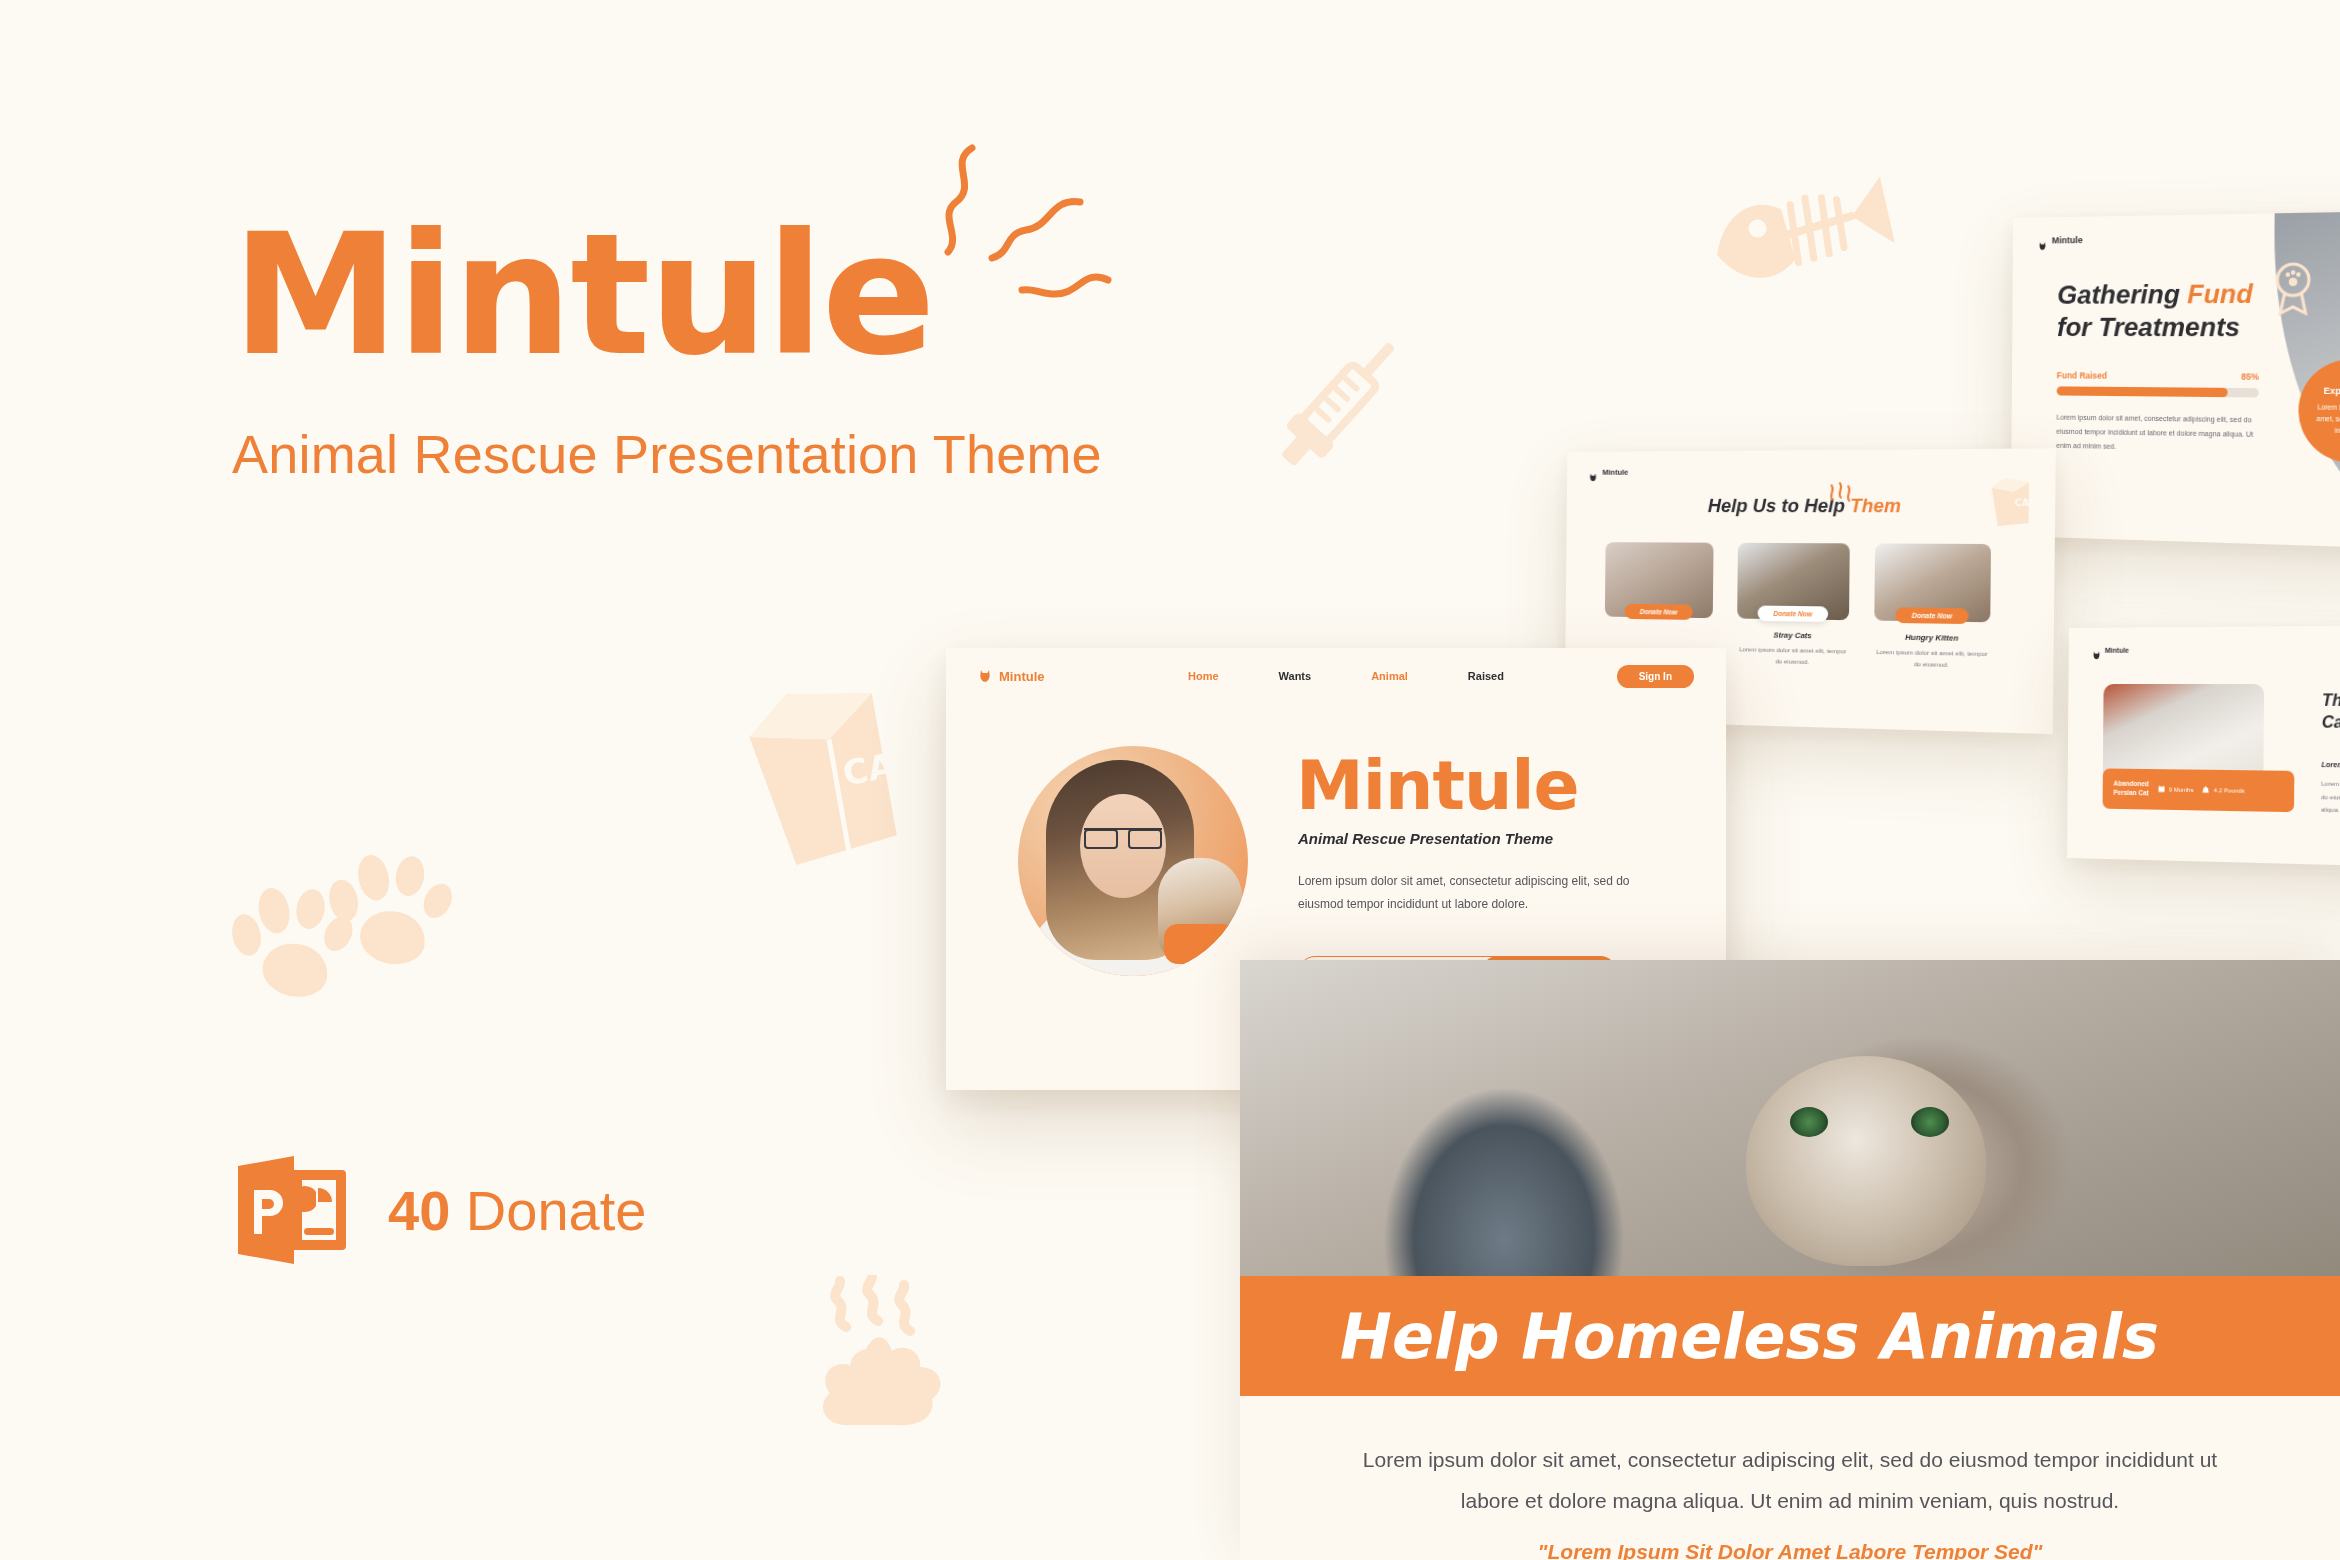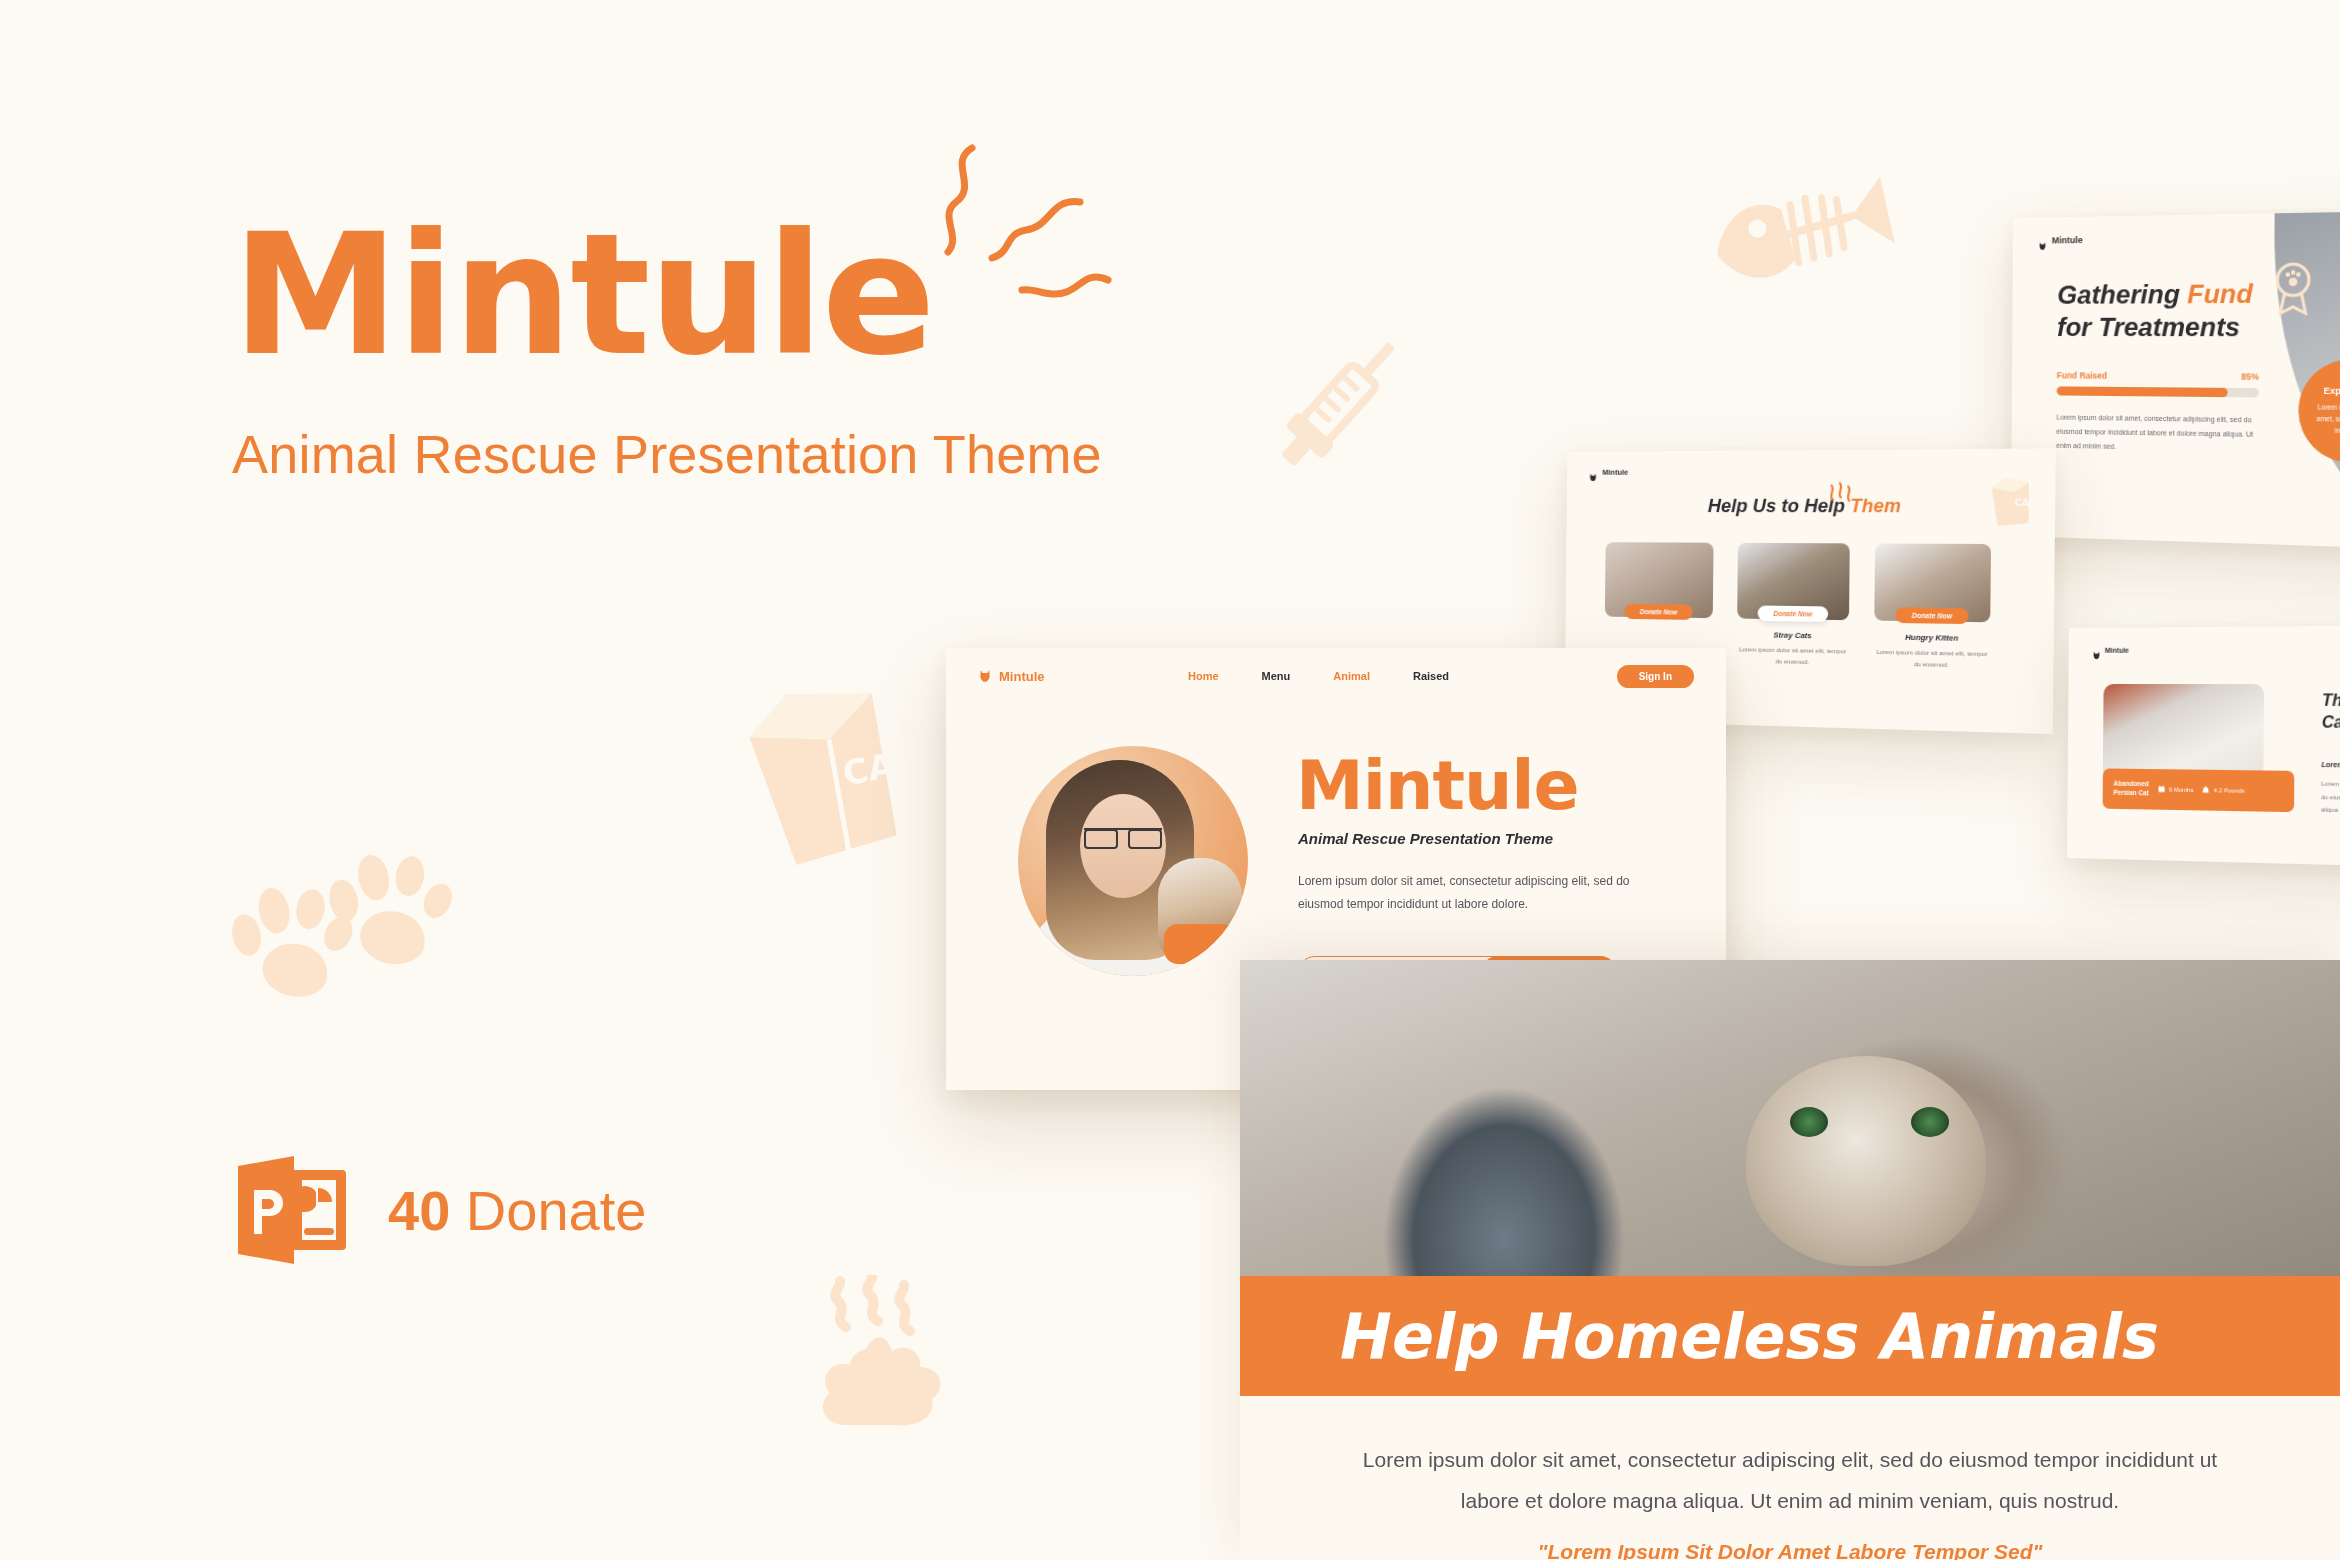--- a/index.html
+++ b/index.html
@@ -141,21 +141,21 @@
 
   
   #slide-main {
     left: 946px; top: 648px; width: 780px; height: 442px;
     background: #FDF8F0;
     box-shadow: 0 34px 72px rgba(120, 85, 45, 0.18), 0 10px 26px rgba(120,85,45,0.1);
   }
   #slide-main .nav { position:absolute; left:0; right:0; top:0; height:56px; display:flex; align-items:center; }
   #slide-main .nav .brand { position:absolute; left:32px; display:flex; align-items:center; gap:7px; }
   #slide-main .nav .brand .btxt { font-size:13px; font-weight:700; color:#EE8037; }
-  #slide-main .nav .links { position:absolute; left:242px; display:flex; gap:43px; font-size:11px; font-weight:700; }
+  #slide-main .nav .links { position:absolute; left:242px; display:flex; gap:60px; font-size:11px; font-weight:700; }
   #slide-main .nav .links .lnk { color:#2F2F33; }
   #slide-main .nav .links .lnk.active { color:#EE8037; }
   #slide-main .nav .signin {
     position:absolute; right:32px; padding:6px 22px; border-radius:14px;
     background:#EE8037; color:#fff; font-size:10px; font-weight:700; border:none;
   }
   #slide-main .avatar {
     position:absolute; left:72px; top:98px; width:230px; height:230px; border-radius:50%;
     background: radial-gradient(circle at 30% 26%, #F6D3B1 0%, #EFB98C 40%, #EE9E63 78%, #EE8F4C 100%);
     overflow:hidden;
@@ -491,21 +491,21 @@
       <div class="brand">
         <span class="catlogo">
           <svg width="14" height="14" viewBox="0 0 24 24" fill="#EE8037">
               <path d="M5 2l3 5h8l3-5 1 9c0 6-4 11-8 11S4 17 4 11z"></path>
             </svg>
         </span>
         <span class="btxt">Mintule</span>
       </div>
       <div class="links">
         <span class="lnk active">Home</span>
-        <span class="lnk">Menu</span>
+        <span class="lnk">Wants</span>
         <span class="lnk active">Animal</span>
         <span class="lnk">Raised</span>
       </div>
       <button class="signin">Sign In</button>
     </div>
 
     <div class="avatar">
       <div class="shirt"></div>
       <div class="hair"></div>
       <div class="face"></div>

